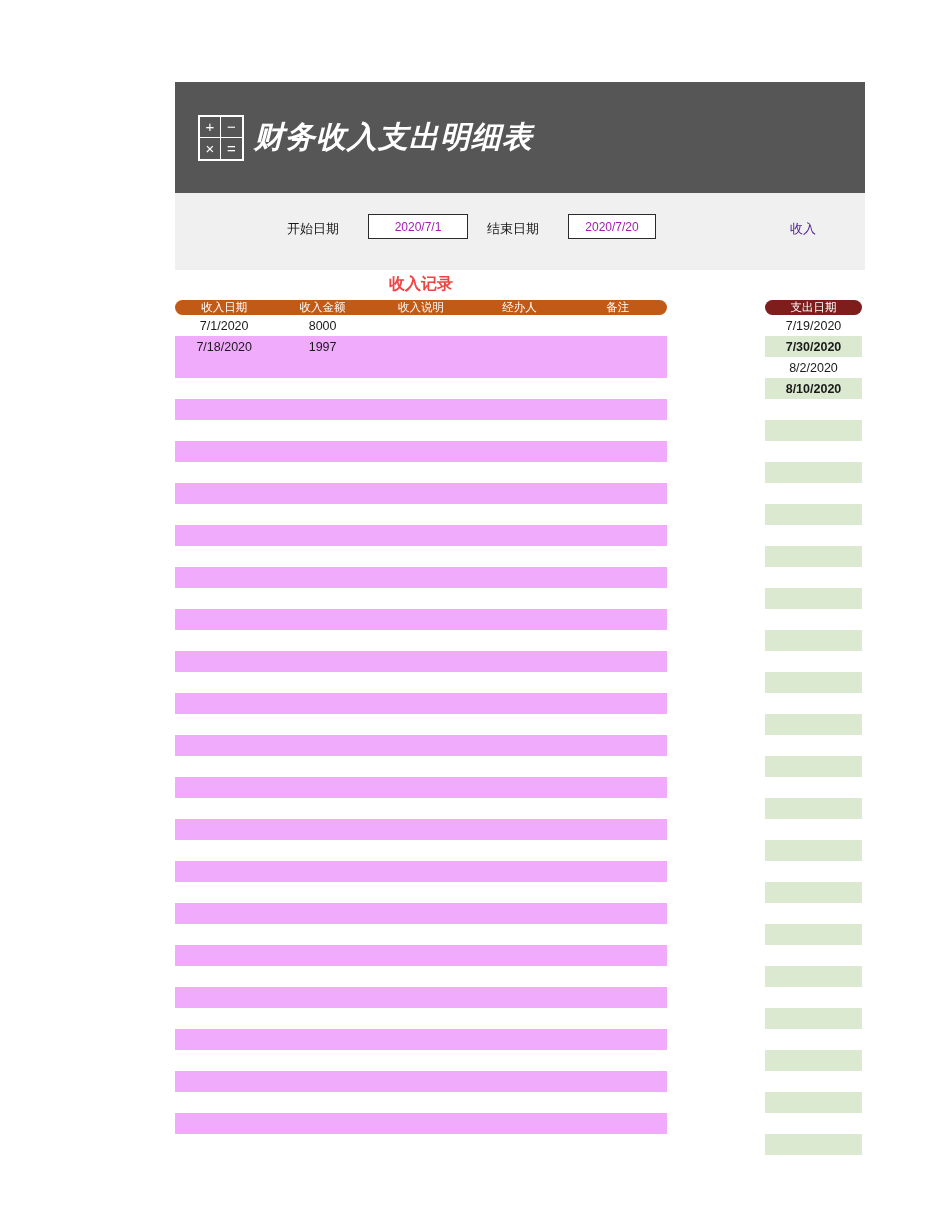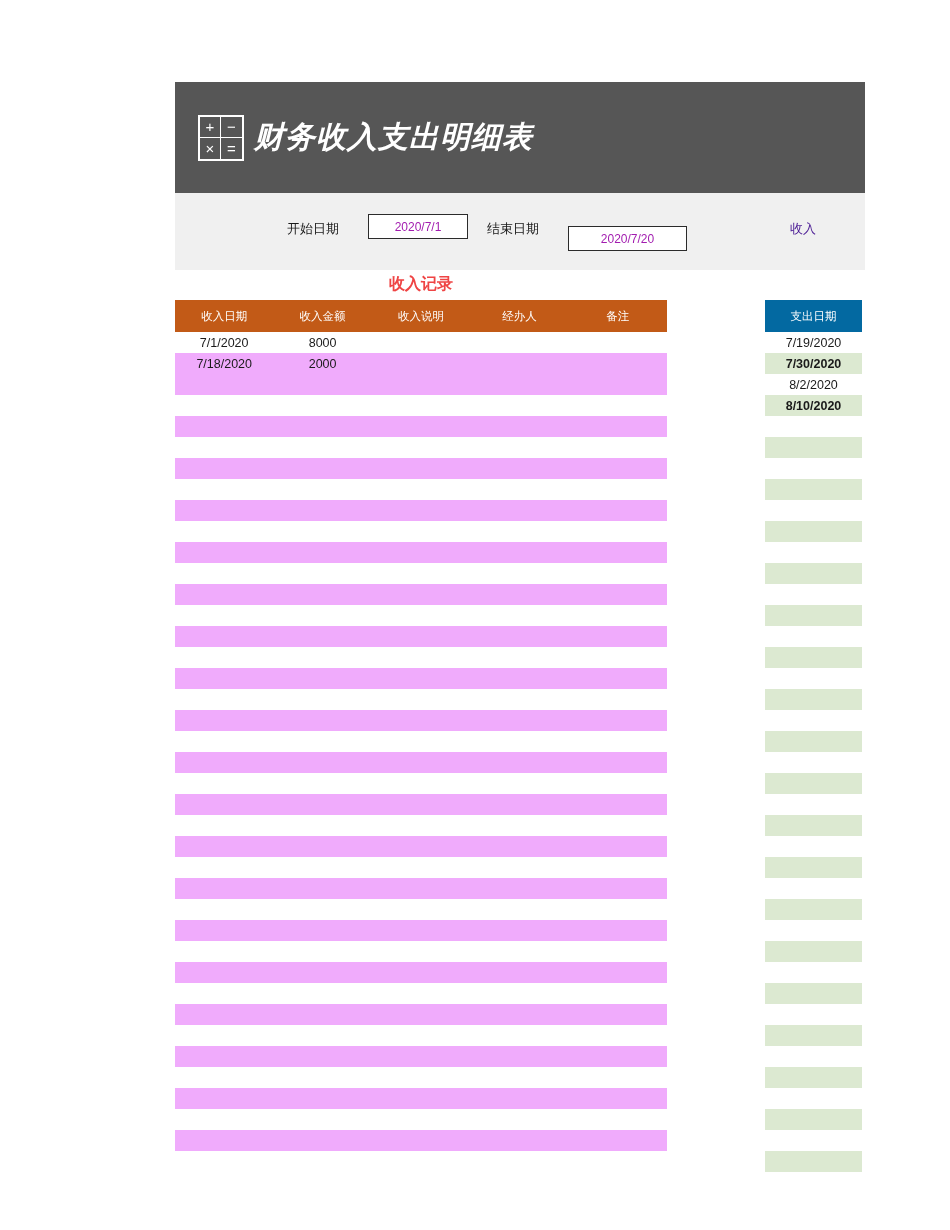--- a/index.html
+++ b/index.html
@@ -44,40 +44,40 @@
   }
   .fbox{
     position:absolute;top:21px;height:25px;
     border:1px solid #2b2b2b;background:#ffffff;box-sizing:border-box;
     display:flex;align-items:center;justify-content:center;
     font-size:12px;color:#a21caf;
   }
   #start-label{left:112px;}
   #start-box{left:193px;width:100px;}
   #end-label{left:312px;text-align:center;}
-  #end-box{left:393px;width:119px;margin-top:12px;}
+  #end-box{left:393px;width:88px;}
   #mode-text{left:615px;top:27px;font-size:13px;color:#4c1d95;}
 
   
   .section-title{
     position:absolute;left:0;top:190px;width:492px;height:24px;
     display:flex;align-items:center;justify-content:center;
     color:#ef4444;font-size:16px;font-weight:bold;
   }
 
   
   .income-table{position:absolute;left:0;top:218px;width:492px;}
   .expense-table{position:absolute;left:590px;top:218px;width:97px;}
 
   .thead{
-    display:flex;height:32px;align-items:center;
-    color:#ffffff;font-size:11.5px;
+    display:flex;height:15px;align-items:center;
+    color:#ffffff;font-size:11.5px;border-radius:8px;
   }
   .income-table .thead{background:#C25A17;}
-  .expense-table .thead{background:#0369a1;justify-content:flex-end;}
+  .expense-table .thead{background:#7f1d1d;justify-content:flex-end;}
   .th{flex:1;text-align:center;white-space:nowrap;}
 
   .row{
     display:flex;height:21px;align-items:center;
     font-size:12.5px;color:#1a1a1a;
   }
   .income-table .row.alt{background:#f0abfc;}
   .expense-table .row.alt{background:#DCE9D1;font-weight:bold;}
   .td{flex:1;text-align:center;white-space:nowrap;overflow:hidden;}
   .expense-table .td{flex:1;text-align:center;}
@@ -118,21 +118,21 @@
     <div id="income-body">
         <div class="row">
           <div class="td">7/1/2020</div>
           <div class="td">8000</div>
           <div class="td"></div>
           <div class="td"></div>
           <div class="td"></div>
         </div>
         <div class="row alt">
           <div class="td">7/18/2020</div>
-          <div class="td">2000</div>
+          <div class="td">1997</div>
           <div class="td"></div>
           <div class="td"></div>
           <div class="td"></div>
         </div>
         <div class="row alt">
           <div class="td"></div>
           <div class="td"></div>
           <div class="td"></div>
           <div class="td"></div>
           <div class="td"></div>

